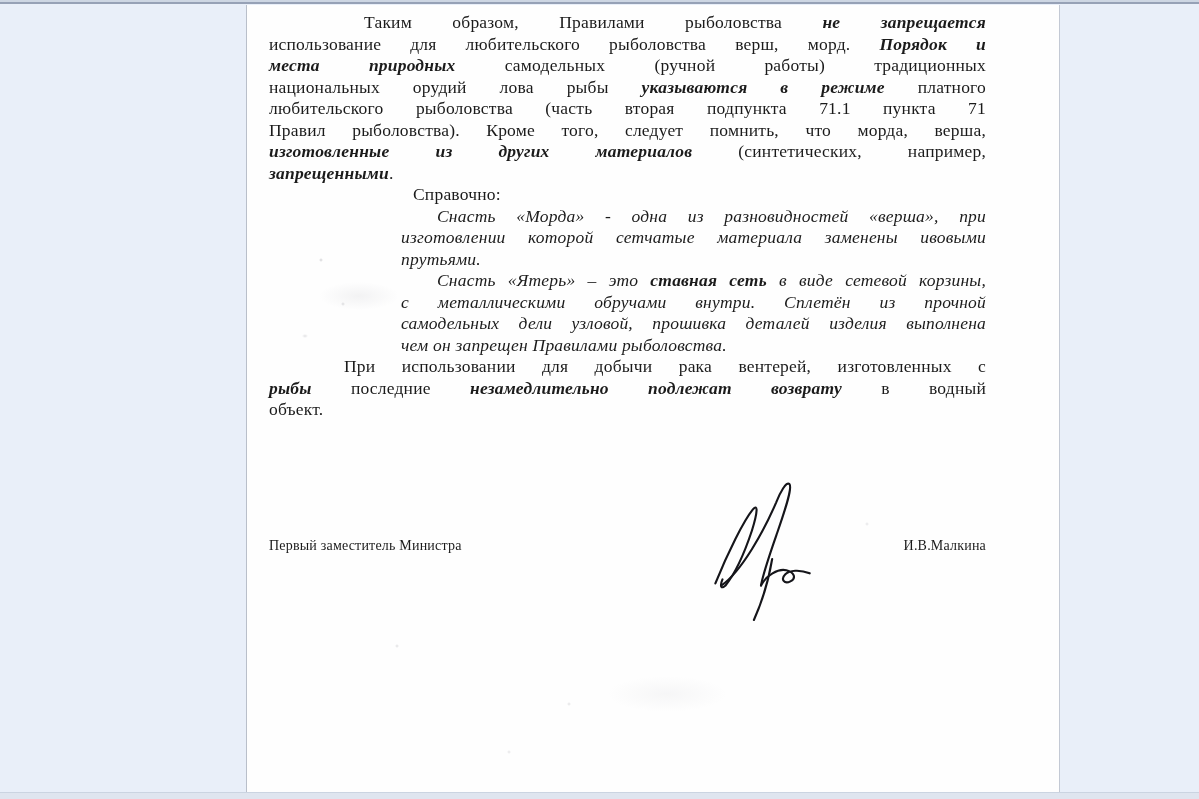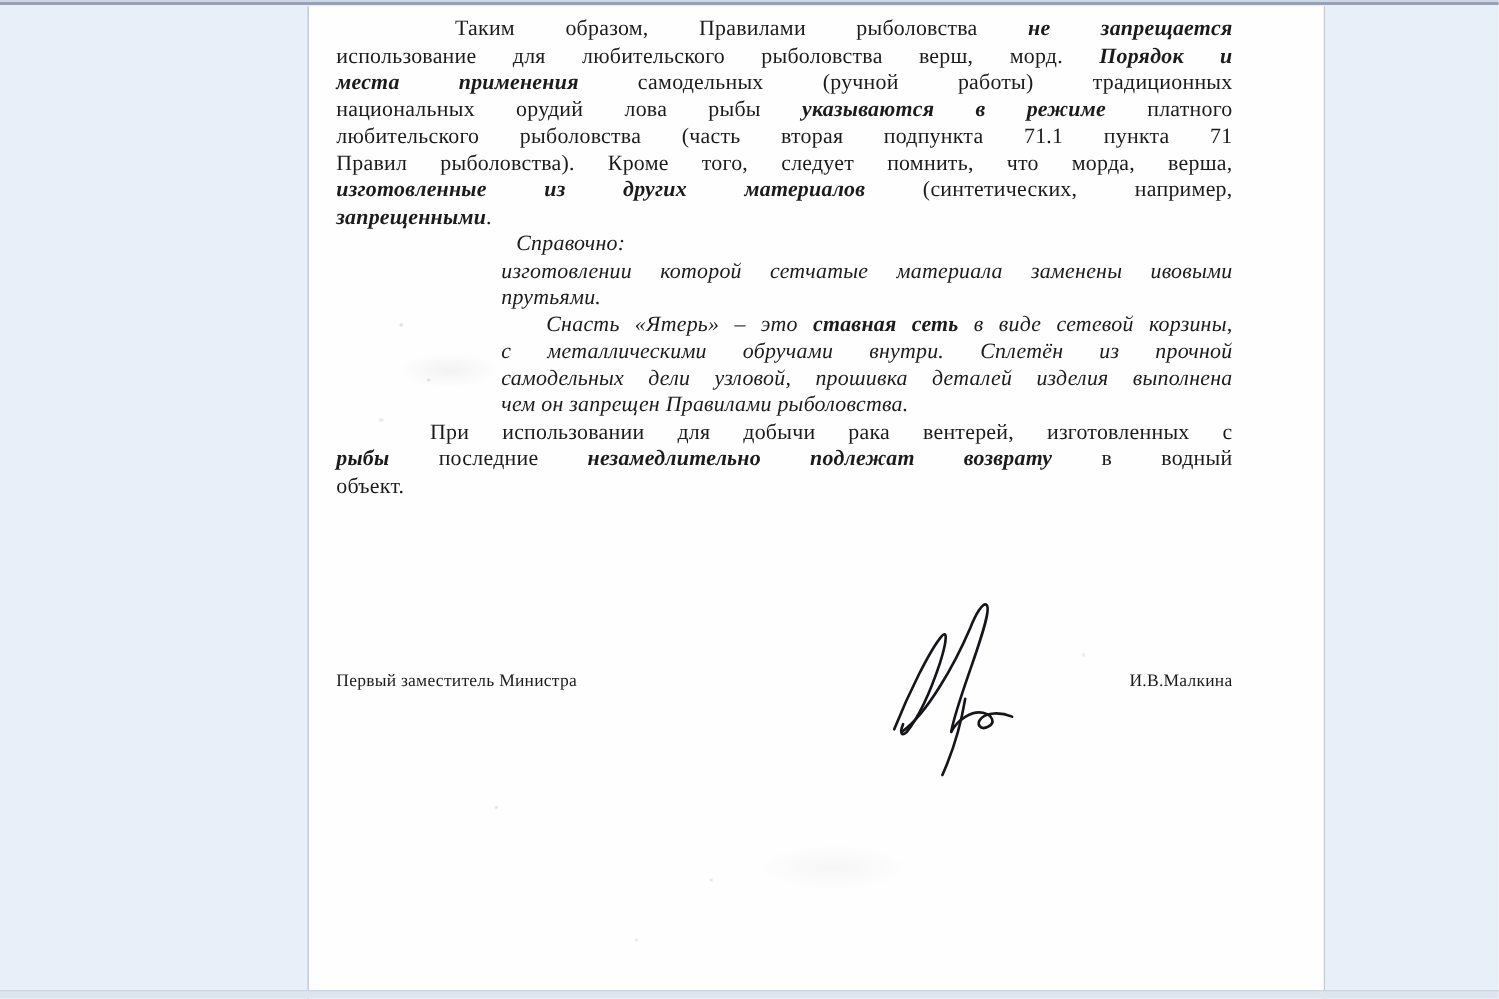--- a/index.html
+++ b/index.html
@@ -45,21 +45,21 @@
   }
   .line {
     text-align: justify;
     text-align-last: justify;
     -moz-text-align-last: justify;
     min-height: 21.5px;
   }
   .line.last { text-align-last: left; -moz-text-align-last: left; }
   .p-body1 .line.first { padding-left: 95px; }
   .p-body2 .line.first { padding-left: 75px; }
-  .p-ref   { margin-left: 132px; font-style: italic; }
+  .p-ref   { margin-left: 132px; }
   .p-ref .line { padding-left: 12px; }
   .p-block { margin-left: 132px; font-style: italic; }
   .p-block .line.first { padding-left: 36px; }
   .run-b { font-weight: bold; }
   .run-i { font-style: italic; }
   .sig-row {
     position: absolute; left: 22px; top: 531px; width: 717px;
     display: flex; justify-content: space-between;
     font-size: 14px; line-height: 22px; color: #1b1b1b;
     letter-spacing: 0.2px;
@@ -76,31 +76,32 @@
 </head>
 <body>
 
 <div class="top-border"></div>
 
 <div class="document">
   <div class="text-area" id="doc-text">
       <div class="para p-body1">
         <div class="line first"><span>Таким образом, Правилами рыболовства </span><span class="run-b run-i">не запрещается</span></div>
         <div class="line"><span>использование для любительского рыболовства верш, морд. </span><span class="run-b run-i">Порядок и</span></div>
-        <div class="line"><span class="run-b run-i">места применения</span><span> самодельных (ручной работы) традиционных</span></div>
+        <div class="line"><span class="run-b run-i">места природных</span><span> самодельных (ручной работы) традиционных</span></div>
         <div class="line"><span>национальных орудий лова рыбы </span><span class="run-b run-i">указываются в режиме</span><span> платного</span></div>
         <div class="line"><span>любительского рыболовства (часть вторая подпункта 71.1 пункта 71</span></div>
         <div class="line"><span>Правил рыболовства). Кроме того, следует помнить, что морда, верша,</span></div>
         <div class="line"><span class="run-b run-i">изготовленные из других материалов</span><span> (синтетических, например,</span></div>
         <div class="line last"><span class="run-b run-i">запрещенными</span><span>.</span></div>
       </div>
       <div class="para p-ref">
         <div class="line last"><span>Справочно:</span></div>
       </div>
       <div class="para p-block">
+        <div class="line first"><span>Снасть «Морда» - одна из разновидностей «верша», при</span></div>
         <div class="line"><span>изготовлении которой сетчатые материала заменены ивовыми</span></div>
         <div class="line last"><span>прутьями.</span></div>
       </div>
       <div class="para p-block">
         <div class="line first"><span>Снасть «Ятерь» – это </span><span class="run-b">ставная сеть</span><span> в виде сетевой корзины,</span></div>
         <div class="line"><span>с металлическими обручами внутри. Сплетён из прочной</span></div>
         <div class="line"><span>самодельных дели узловой, прошивка деталей изделия выполнена</span></div>
         <div class="line last"><span>чем он запрещен Правилами рыболовства.</span></div>
       </div>
       <div class="para p-body2">

